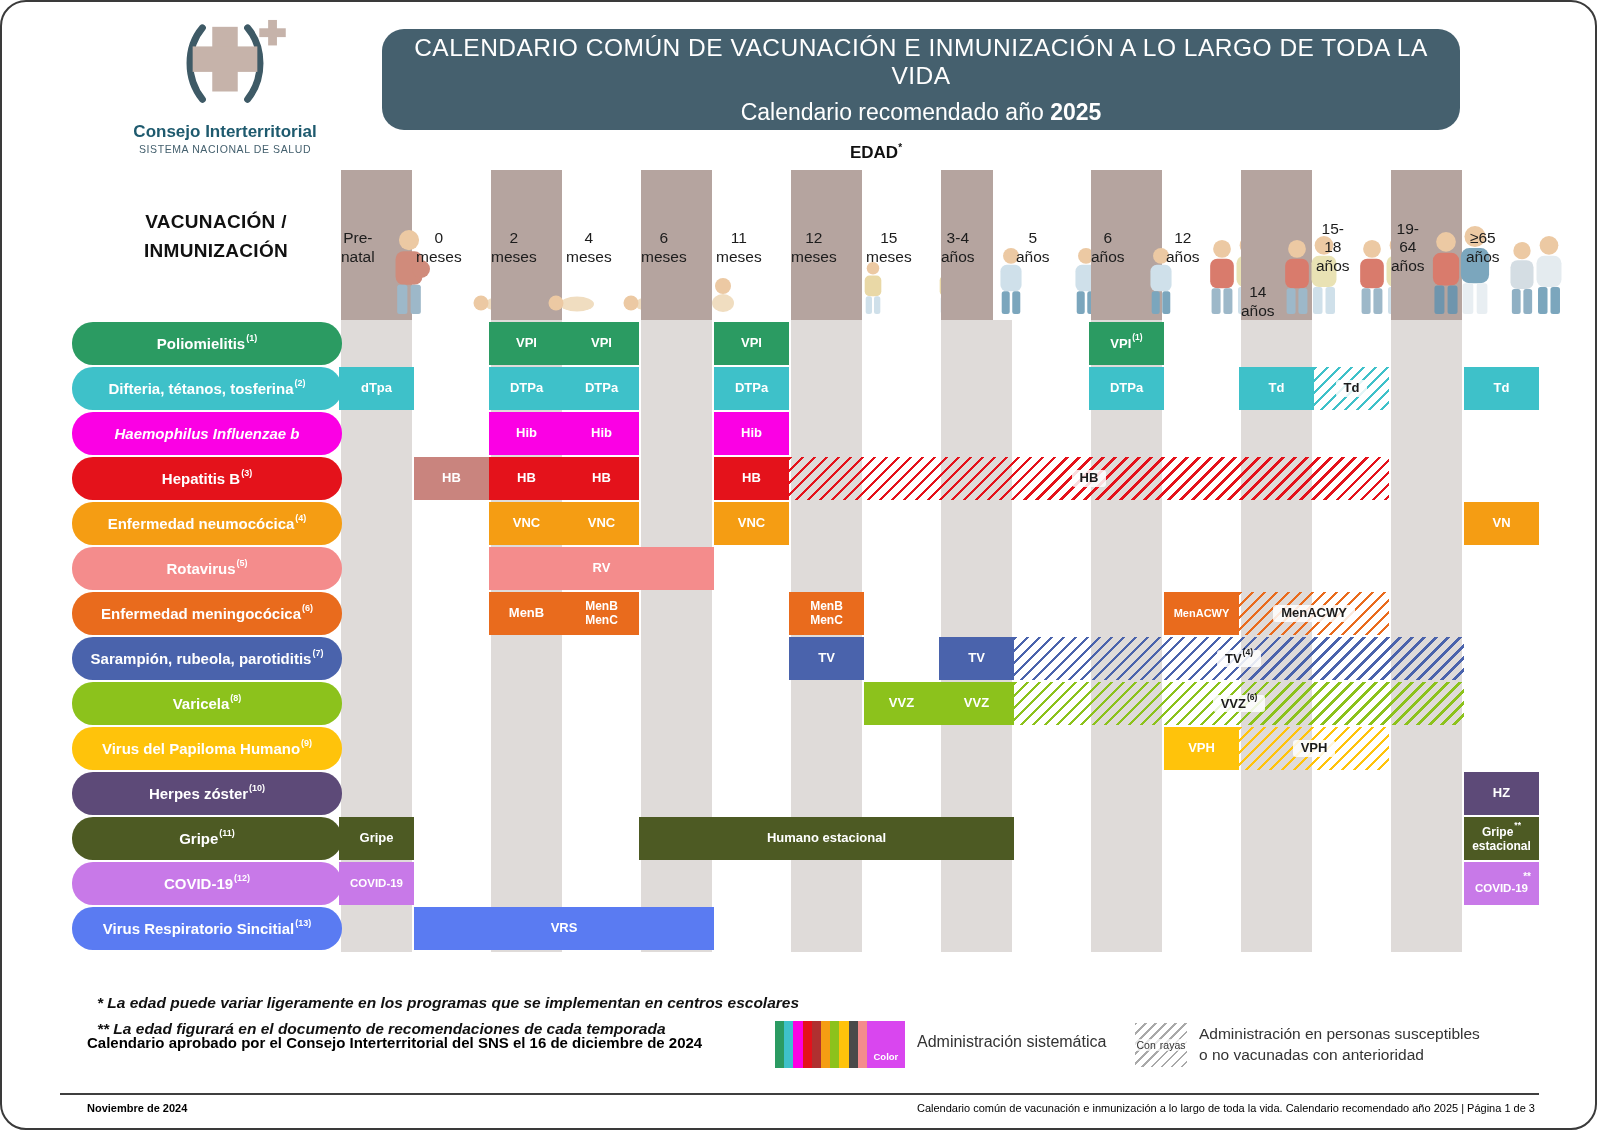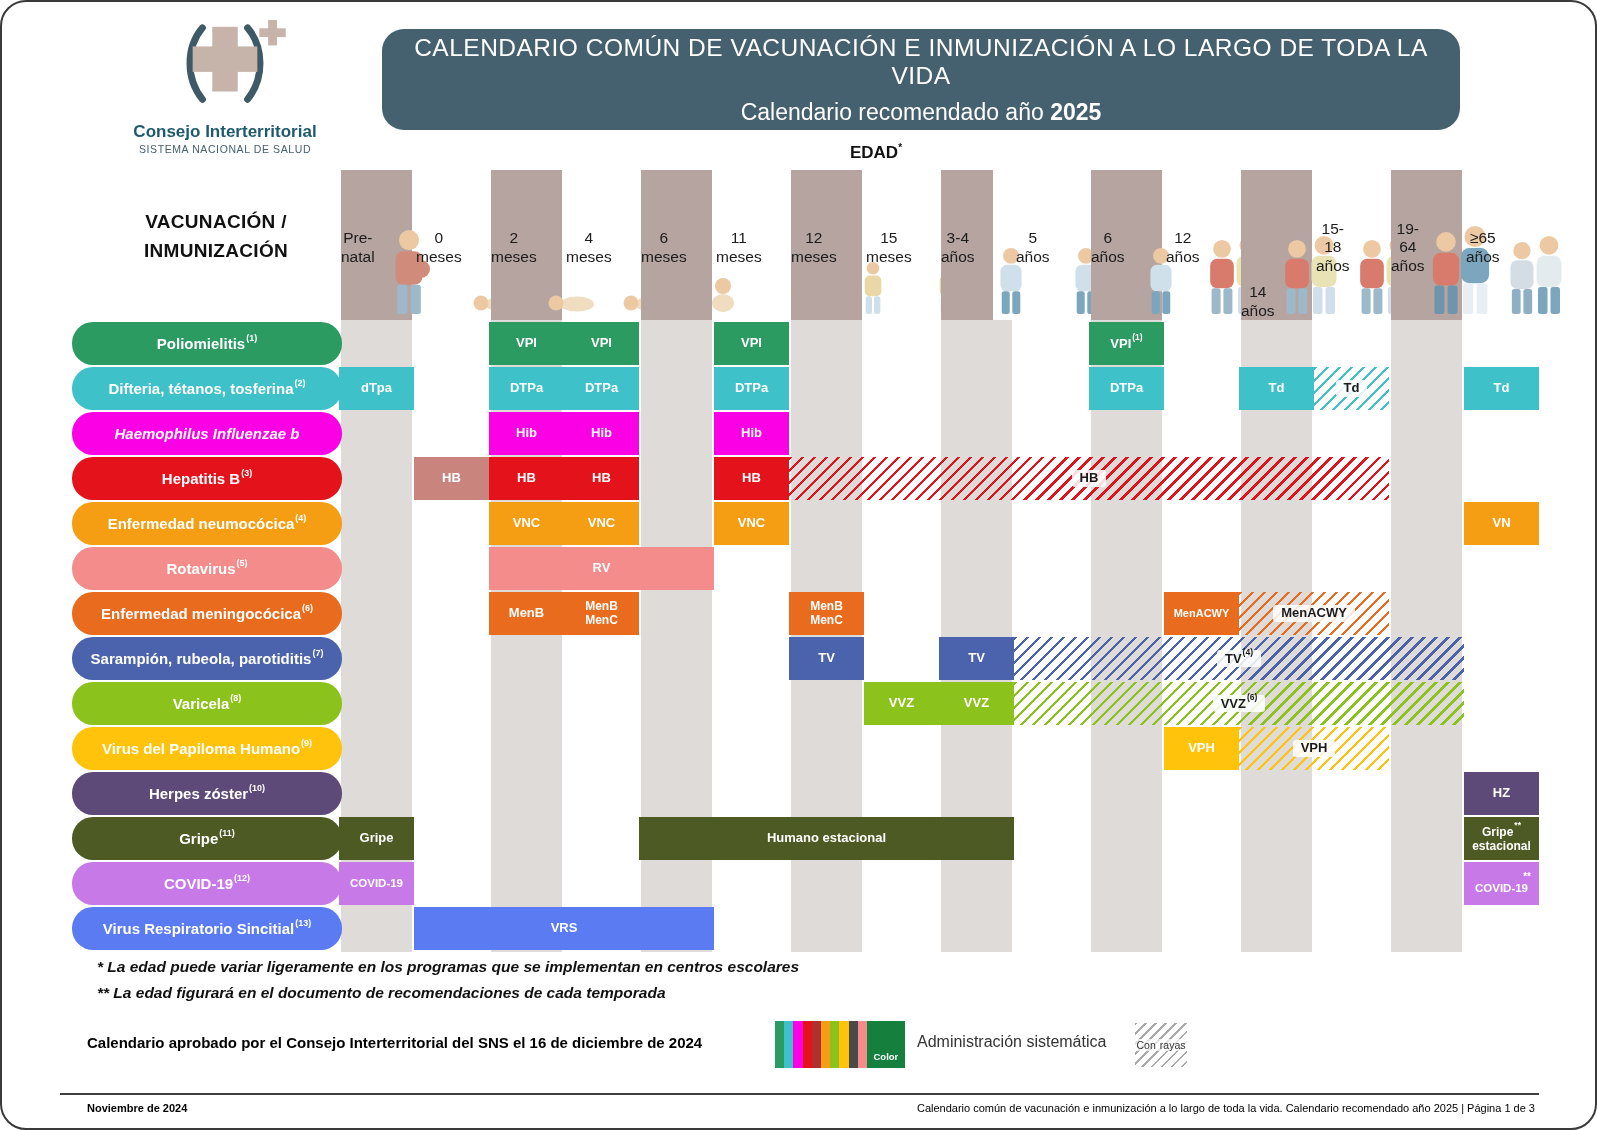--- a/index.html
+++ b/index.html
@@ -37,21 +37,21 @@
   
   .cell{position:absolute;display:flex;flex-direction:column;align-items:center;justify-content:center;
         text-align:center;font-weight:bold;font-size:13px;line-height:1.1;}
   .cell.solid{color:#fff;}
   .cell .chip{background:rgba(255,255,255,.85);color:#1b1b1b;padding:1px 8px;border-radius:3px;}
   .cell sup{font-size:8.5px;position:relative;top:-3px;margin-left:1px;}
   .cell .two div{font-size:12px;}
   .cell .supline{width:100%;text-align:right;font-size:10px;padding-right:8px;box-sizing:border-box;
                  line-height:1;}
   
-  .fn{position:absolute;left:95px;font-style:italic;font-weight:600;font-size:15.5px;color:#111;}
+  .fn{position:absolute;left:95px;font-style:italic;font-weight:600;font-size:15.5px;color:#111;margin-top:36px;}
   .fn1{top:956px;} .fn2{top:982px;}
   .approved{position:absolute;left:85px;top:1032px;font-weight:bold;font-size:15px;color:#000;}
   
   .legend-swatch{position:absolute;left:773px;top:1019px;width:130px;height:47px;display:flex;}
   .legend-swatch .bar{height:100%;}
   .legend-swatch .colorbox{width:38px;height:100%;display:flex;align-items:flex-end;justify-content:center;
         color:#fff;font-size:9.5px;font-weight:bold;padding-bottom:6px;box-sizing:border-box;}
   .legend-label1{position:absolute;left:915px;top:1031px;font-size:16px;color:#333;}
   .legend-hatchbox{position:absolute;left:1133px;top:1021px;width:52px;height:44px;
         background:repeating-linear-gradient(135deg,#a9a9a9 0px,#a9a9a9 1.8px,rgba(0,0,0,0) 1.8px,rgba(0,0,0,0) 7px);
@@ -457,25 +457,29 @@
       <div class="bar" style="width: 9.2px; background: rgb(43, 155, 98);"></div>
       <div class="bar" style="width: 9.2px; background: rgb(62, 193, 201);"></div>
       <div class="bar" style="width: 9.2px; background: rgb(251, 0, 228);"></div>
       <div class="bar" style="width: 9.2px; background: rgb(228, 18, 27);"></div>
       <div class="bar" style="width: 9.2px; background: rgb(176, 48, 48);"></div>
       <div class="bar" style="width: 9.2px; background: rgb(245, 157, 19);"></div>
       <div class="bar" style="width: 9.2px; background: rgb(140, 194, 28);"></div>
       <div class="bar" style="width: 9.2px; background: rgb(255, 195, 11);"></div>
       <div class="bar" style="width: 9.2px; background: rgb(74, 74, 74);"></div>
       <div class="bar" style="width: 9.2px; background: rgb(244, 140, 140);"></div>
-      <div class="colorbox" style="background: #15803d;">Color</div>
+      <div class="colorbox" style="background: #d946ef;">Color</div>
     </div>
   <div class="legend-label1">Administración sistemática</div>
   <div class="legend-hatchbox">
     <div>Con</div>
     <div>rayas</div>
   </div>
+  <div class="legend-label2">
+    <div>Administración en personas susceptibles</div>
+    <div>o no vacunadas con anterioridad</div>
+  </div>
 
   <div class="rule"></div>
   <div class="footer-left">Noviembre de 2024</div>
   <div class="footer-right">Calendario común de vacunación e inmunización a lo largo de toda la vida. Calendario recomendado año 2025 | Página 1 de 3</div>
 
 </div>
 
 </body></html>

